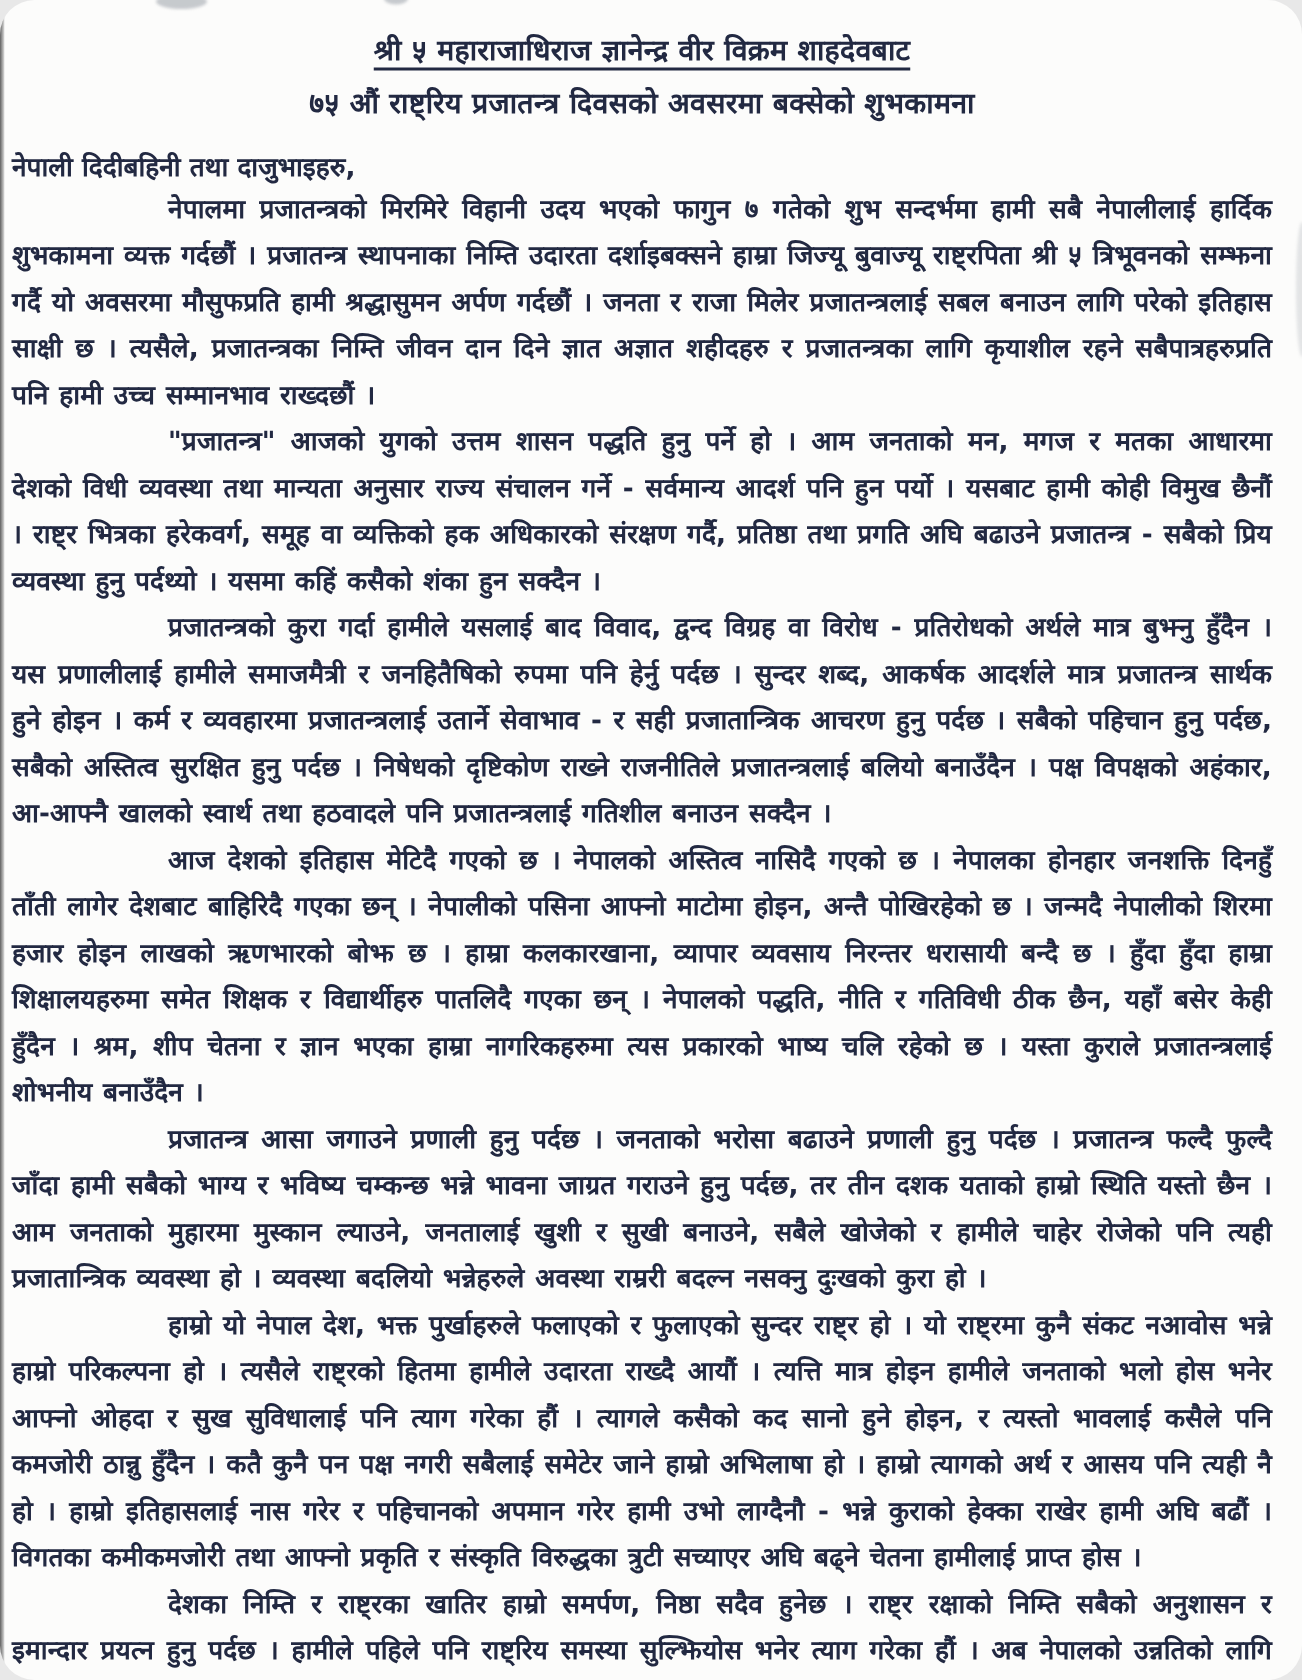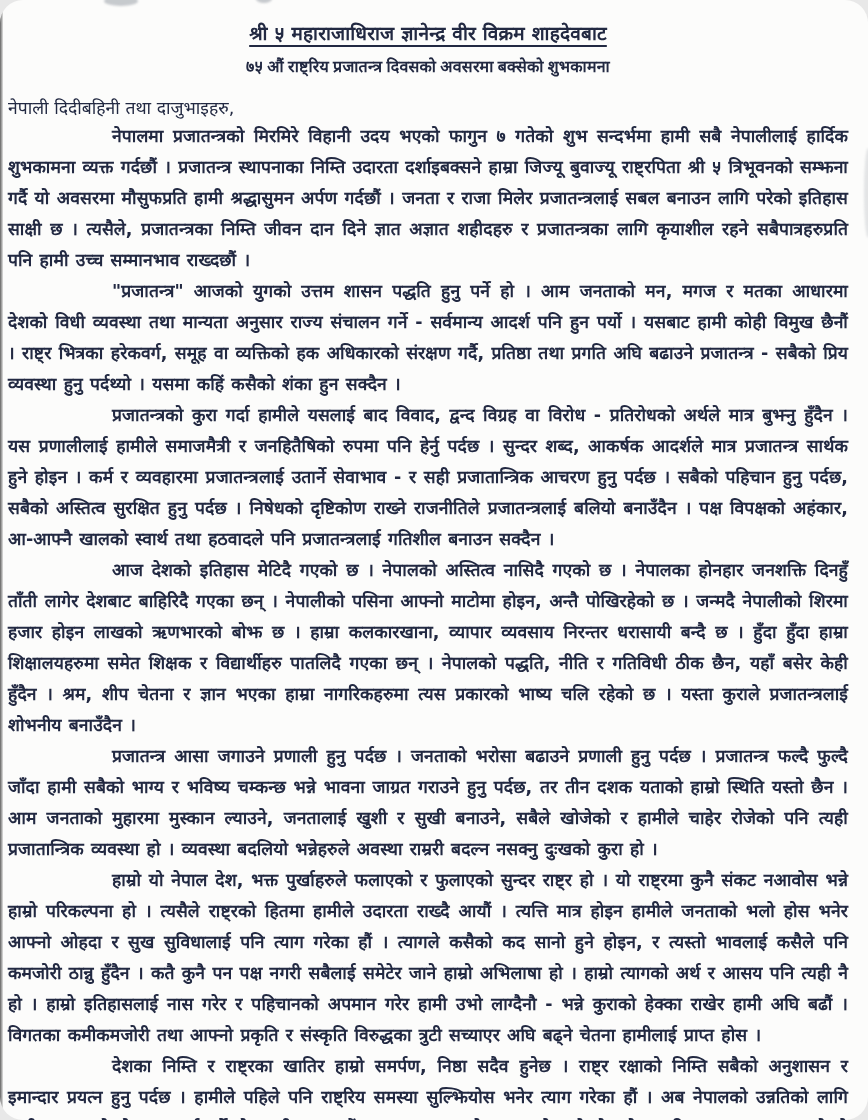--- a/index.html
+++ b/index.html
@@ -43,31 +43,30 @@
   .title-main {
     font-size: 19px;
     font-weight: bold;
     margin: 0;
     text-decoration: underline;
     text-decoration-thickness: 2px;
     text-underline-offset: 5px;
     letter-spacing: .2px;
   }
   .title-sub {
-    font-size: 16px;
+    font-size: 19px;
     font-weight: bold;
     margin: 9px 0 0 0;
     letter-spacing: .2px;
-    font-family: Liberation Serif, serif;
   }
 
   .salutation {
     margin: 0 0 1px 0;
     font-size: 17.5px;
-    font-weight: normal;
+    font-weight: bold;
     line-height: 23px;
   }
   .body-para {
     margin: 0;
     font-size: 17.5px;
     font-weight: bold;
     line-height: 31px;
     text-align: justify;
     text-indent: 104px;
     letter-spacing: .1px;

